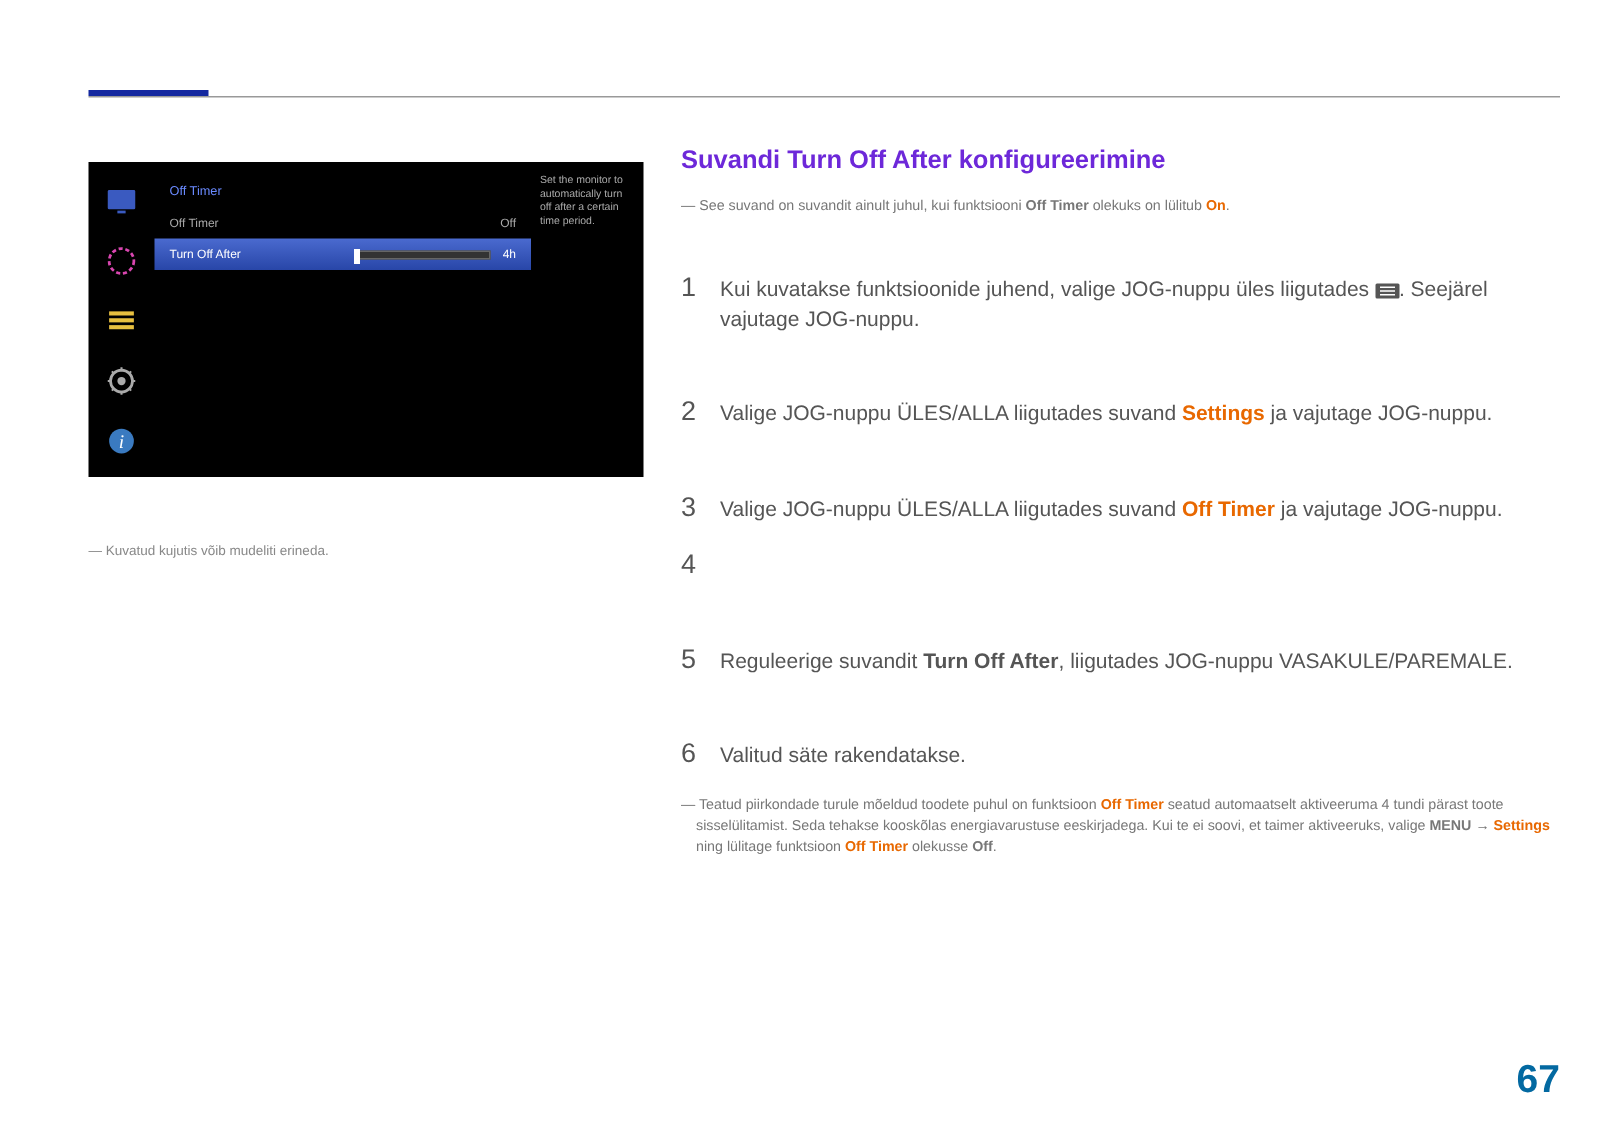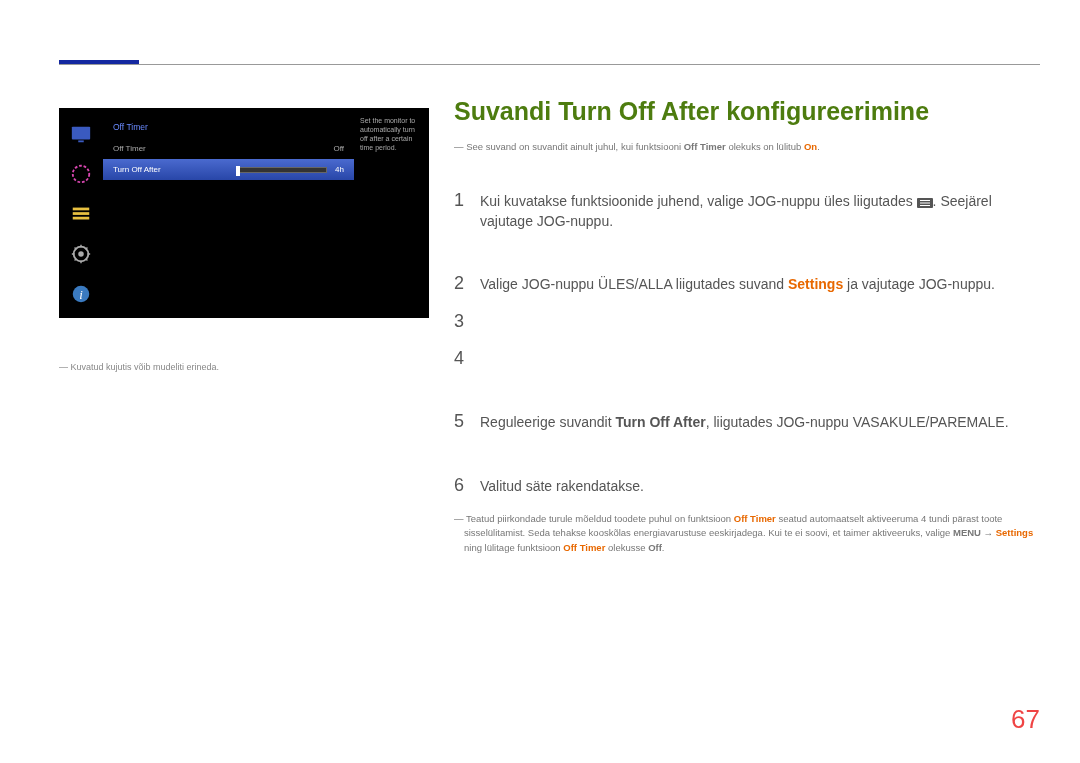--- a/index.html
+++ b/index.html
@@ -124,22 +124,22 @@
       content: "― ";
       font-size: 9px;
     }
     .content {
       position: absolute;
       top: 97px;
       left: 454px;
       right: 40px;
     }
     .title {
-      color: #4d7c0f;
-      font-size: 25px;
+      color: #6d28d9;
+      font-size: 17px;
       font-weight: bold;
       margin-bottom: 14px;
     }
     .note {
       font-size: 9.5px;
       color: #777;
       margin-bottom: 10px;
       padding-left: 10px;
       line-height: 1.5;
       text-indent: -10px;
@@ -193,22 +193,22 @@
       width: 10px;
       height: 1.5px;
       background: #fff;
       box-shadow: 0 2.5px 0 #fff, 0 5px 0 #fff;
     }
     .page-num {
       position: absolute;
       bottom: 28px;
       right: 40px;
       font-size: 26px;
-      color: #ef4444;
-      font-weight: 400;
+      color: #0369a1;
+      font-weight: 700;
     }
   </style>
 </head>
 <body>
 
 <div class="top-line"></div>
 <div class="top-accent"></div>
 
 <div class="menu-screenshot">
   <div class="menu-sidebar">
@@ -280,20 +280,23 @@
       </div>
     </div>
     <div class="step">
       <div class="step-num">2</div>
       <div class="step-text">
         <span>Valige JOG-nuppu ÜLES/ALLA liigutades suvand </span><span class="orange">Settings</span><span> ja vajutage JOG-nuppu.</span>
       </div>
     </div>
     <div class="step">
       <div class="step-num">3</div>
+      <div class="step-text">
+        <span>Valige JOG-nuppu ÜLES/ALLA liigutades suvand </span><span class="orange">Off Timer</span><span> ja vajutage JOG-nuppu.</span>
+      </div>
     </div>
     <div class="step">
       <div class="step-num">4</div>
     </div>
     <div class="step">
       <div class="step-num">5</div>
       <div class="step-text">
         <span>Reguleerige suvandit </span><span class="bold">Turn Off After</span><span>, liigutades JOG-nuppu VASAKULE/PAREMALE.</span>
       </div>
     </div>

